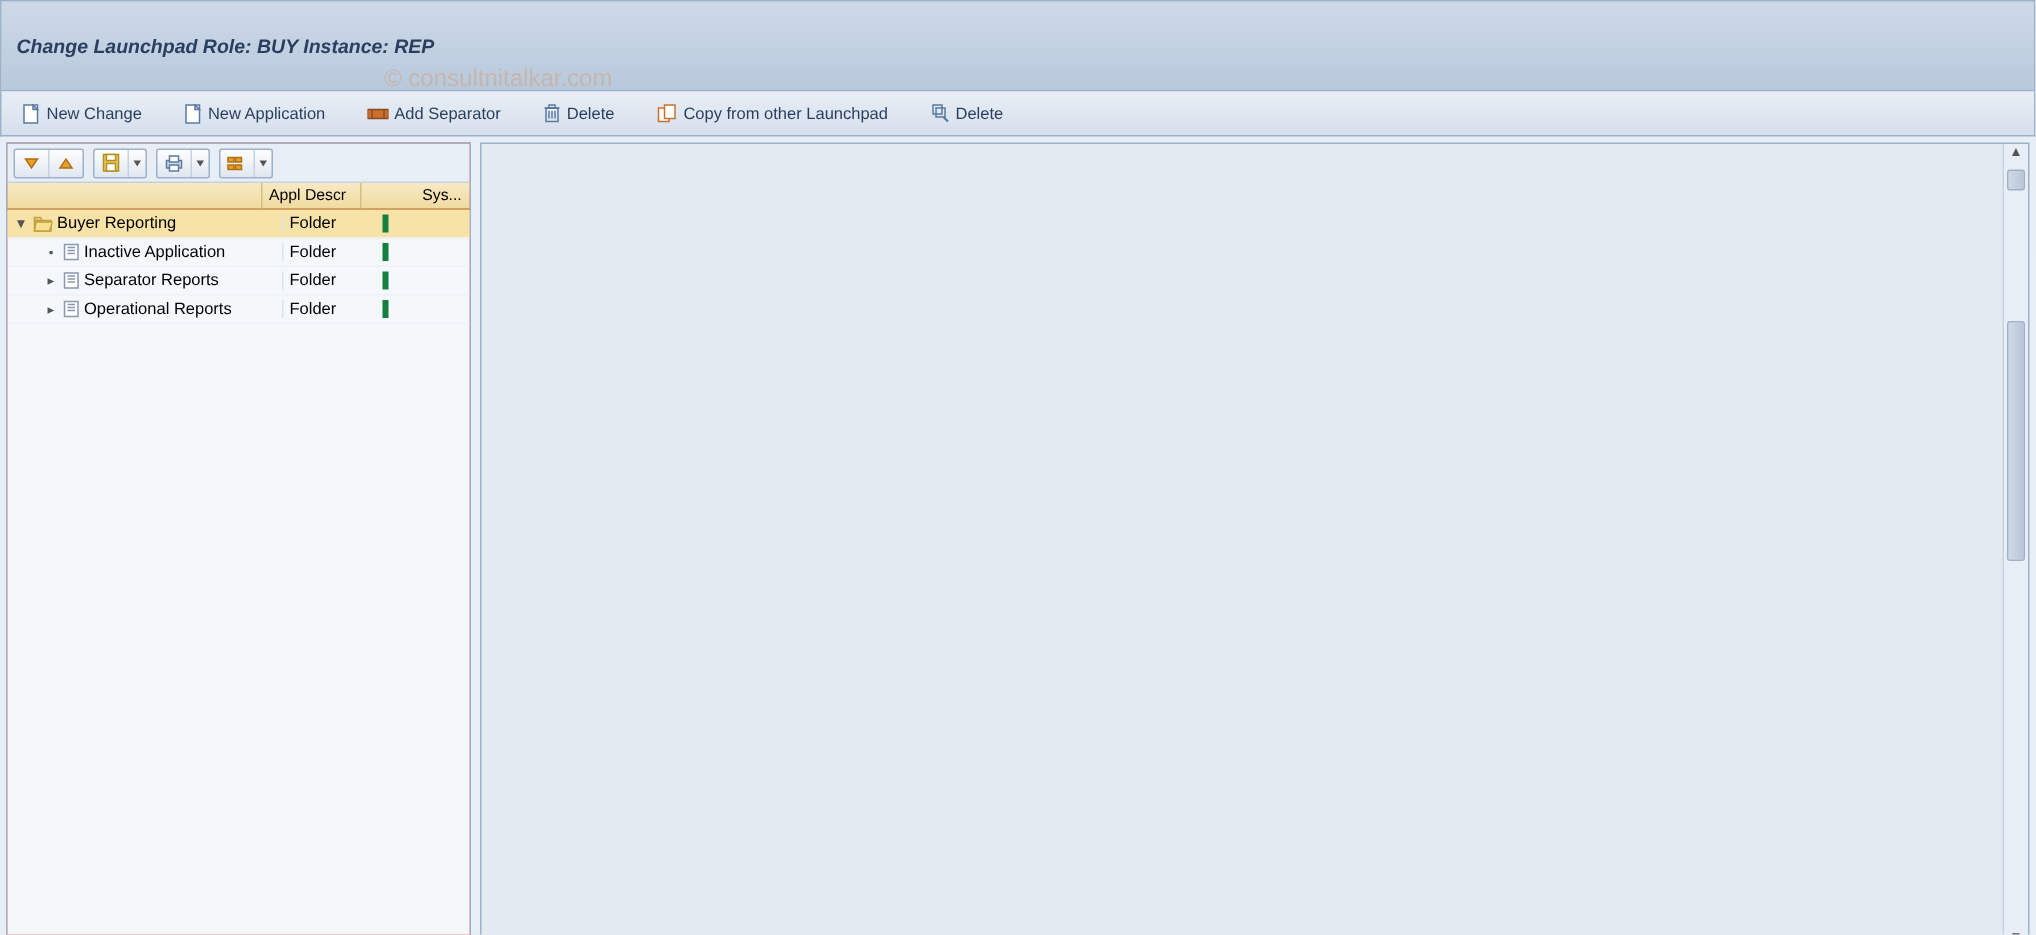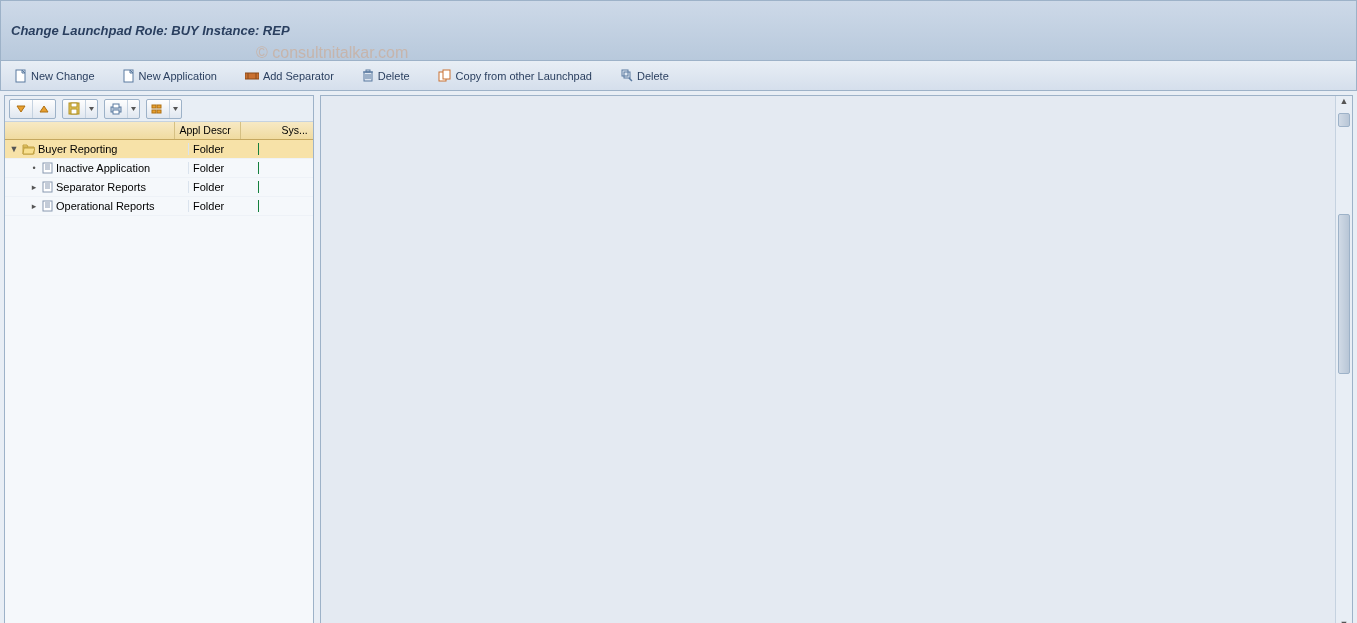--- a/index.html
+++ b/index.html
@@ -91,21 +91,21 @@
     .tree-body { flex: 1; background: #f5f8fb; overflow: hidden; }
     .tree-row {
       display: flex;
       height: 19px;
       font-size: 11px;
       align-items: center;
       border-bottom: 1px solid #eef2f7;
     }
     .tree-row.selected { background: #f7e2a8; }
     .tree-row .col1 { width: 184px; display: flex; align-items: center; padding-left: 4px; border-right: 1px solid #dae3ed; }
-    .tree-row .col2 { width: 70px; padding-left: 4px; border-right: 1px solid #15803d; }
+    .tree-row .col2 { width: 70px; padding-left: 4px; border-right: 4px solid #15803d; }
     .tree-row .col3 { width: 38px; padding-left: 4px; }
     .toggle { width: 10px; text-align: center; color: #555; cursor: pointer; font-size: 9px; }
     .node-icon { margin: 0 3px; display: inline-flex; }
     .folder-svg { width: 13px; height: 11px; }
     .doc-svg { width: 11px; height: 12px; }
     .indent1 { width: 20px; }
     .scrollbars-bottom {
       height: 18px;
       background: #e8eef5;
       border-top: 1px solid #c5d2e0;

